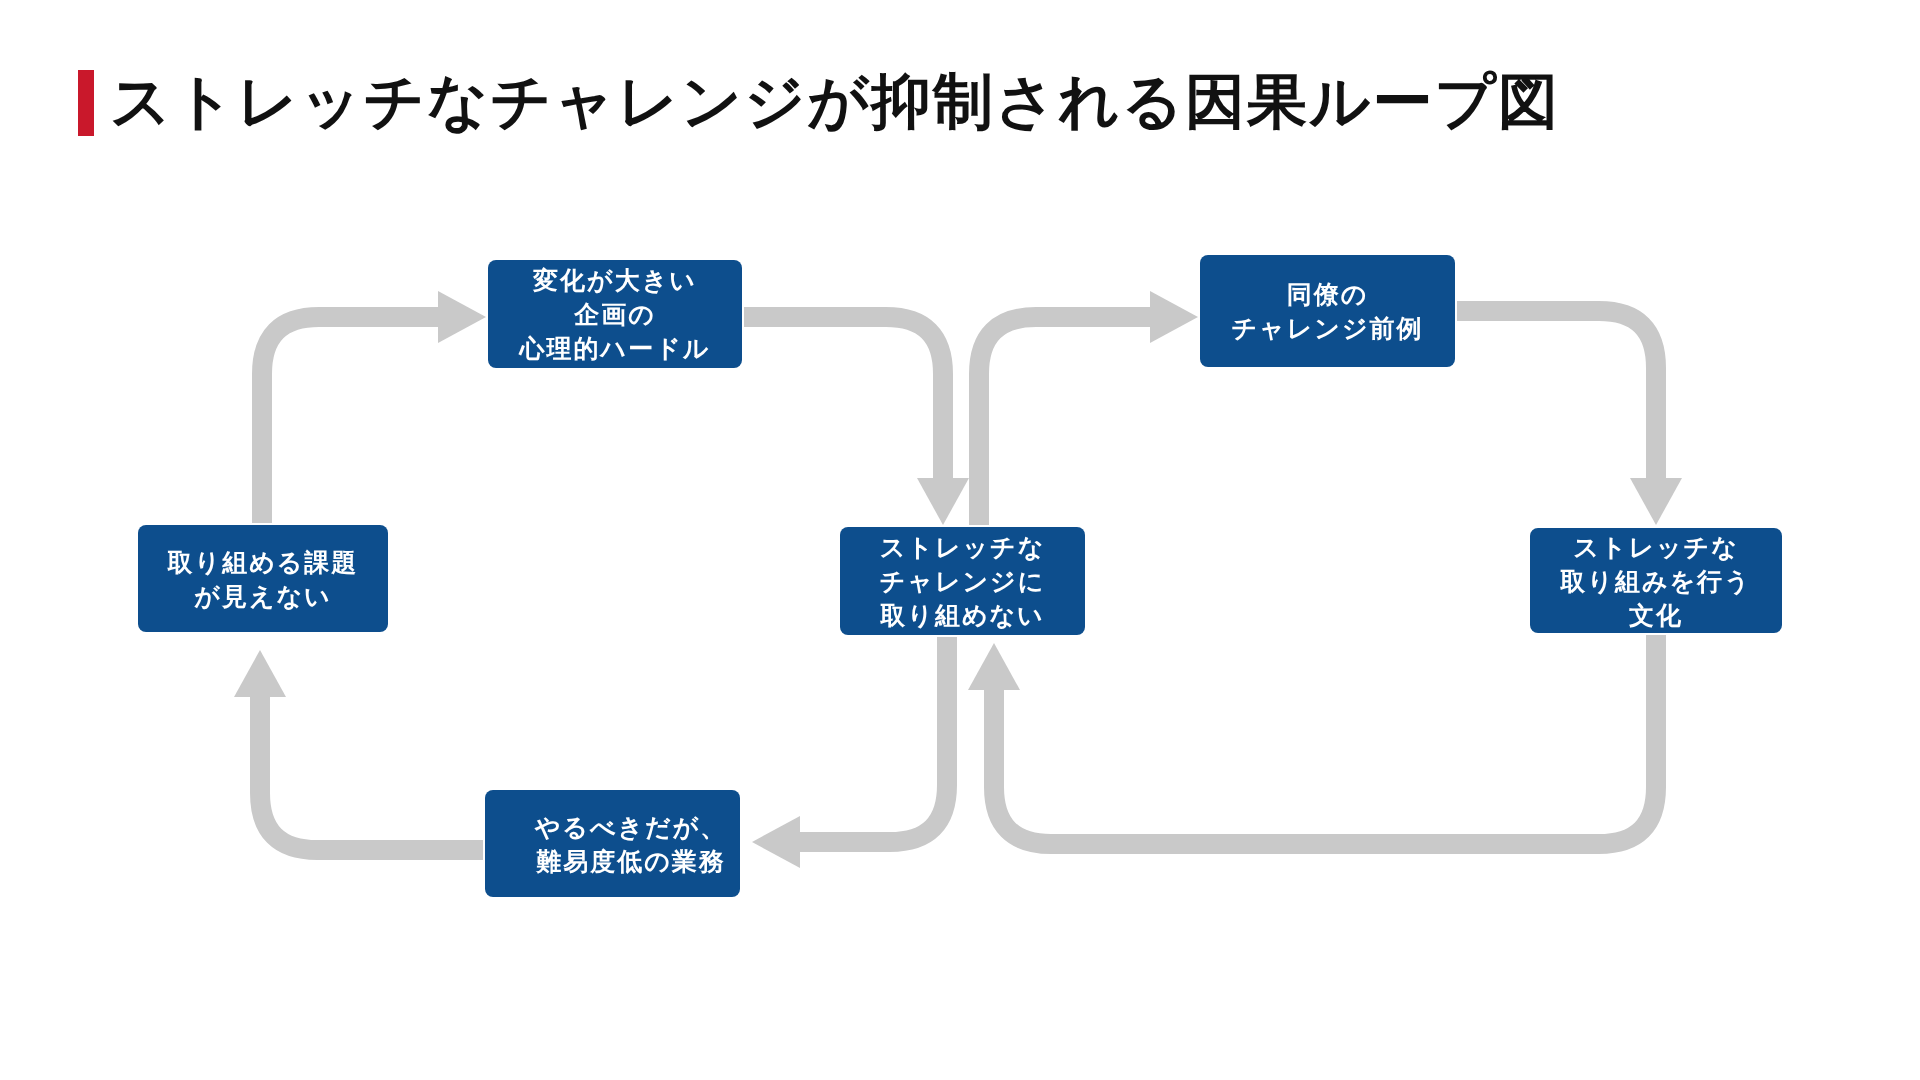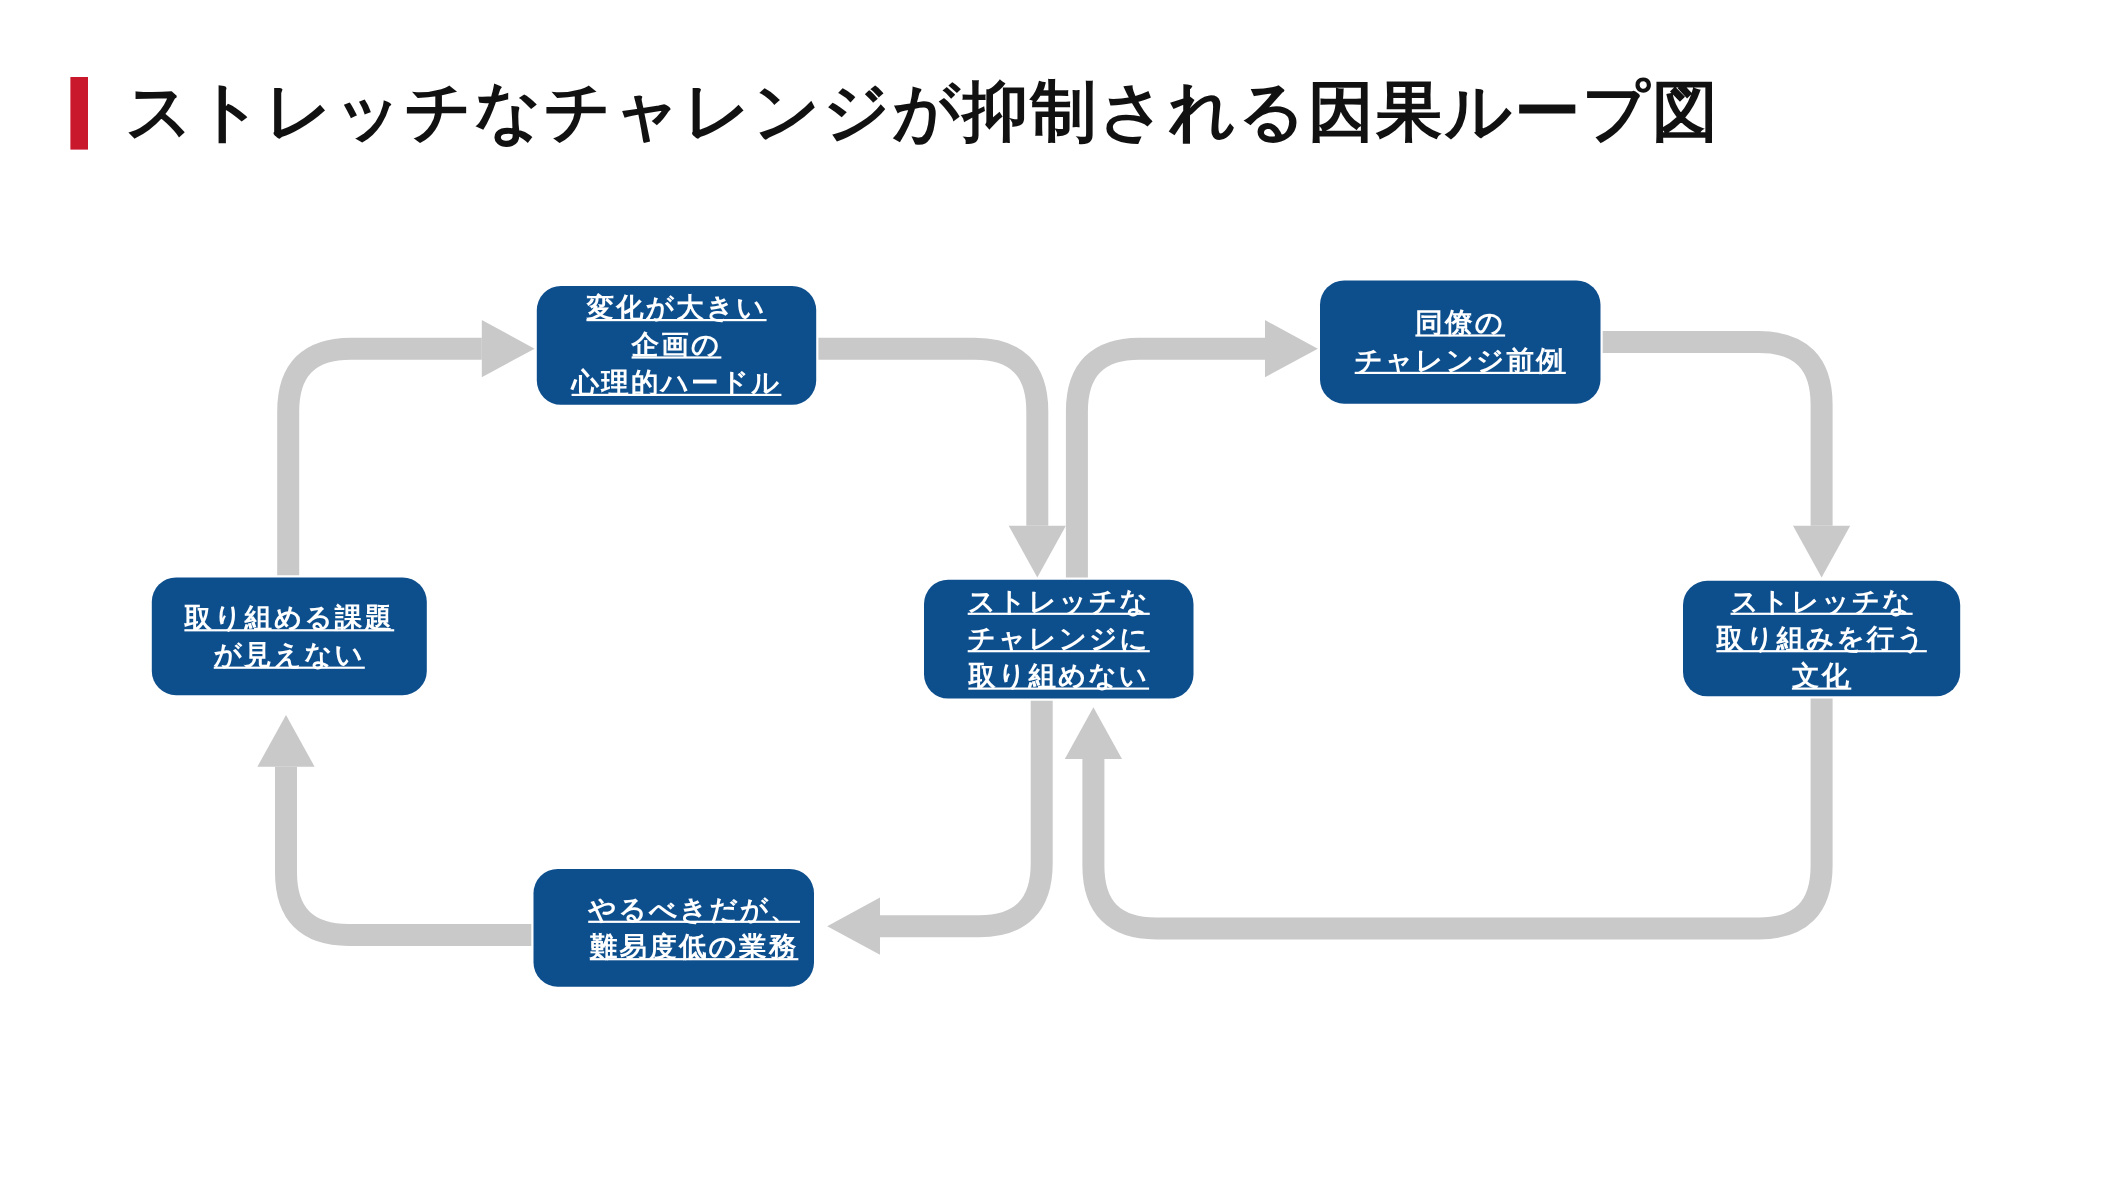--- a/index.html
+++ b/index.html
@@ -11,24 +11,24 @@
   }
   .canvas {
     position: relative;
     width: 1920px; height: 1080px;
     background: #ffffff;
   }
 
   
   .header {
     position: absolute;
-    left: 64px; top: 62px;
+    left: 78px; top: 62px;
     display: flex;
     align-items: center;
-    gap: 34px;
+    gap: 16px;
   }
   .accent-bar {
     width: 16px; height: 66px;
     background: #c9182b;
     flex: 0 0 auto;
   }
   .title {
     font-size: 60px;
     font-weight: 800;
     letter-spacing: 2px;
@@ -42,32 +42,31 @@
   .arrows-layer path {
     fill: none;
     stroke: #c9c9c9;
     stroke-width: 20px;
   }
   .arrows-layer polygon { fill: #c9c9c9; stroke: none; }
 
   .node {
     position: absolute;
     background: #0d4e8d;
-    border-radius: 22px;
+    border-radius: 8px;
     color: #ffffff;
     font-weight: bold;
     font-size: 25px;
     line-height: 34px;
     letter-spacing: 2px;
     text-align: center;
     white-space: pre-line;
     display: flex;
     align-items: center;
     justify-content: center;
-    text-decoration: underline;
   }
   .n-hurdle      { left: 488px;  top: 260px; width: 254px; height: 108px; }
   .n-peer        { left: 1200px; top: 255px; width: 255px; height: 112px; }
   .n-novisible   { left: 138px;  top: 525px; width: 250px; height: 107px; }
   .n-nochallenge { left: 840px;  top: 527px; width: 245px; height: 108px; }
   .n-culture     { left: 1530px; top: 528px; width: 252px; height: 105px; }
   .n-easywork    { left: 485px;  top: 790px; width: 255px; height: 107px; padding-left: 37px; }
 </style>
 </head>
 <body>

